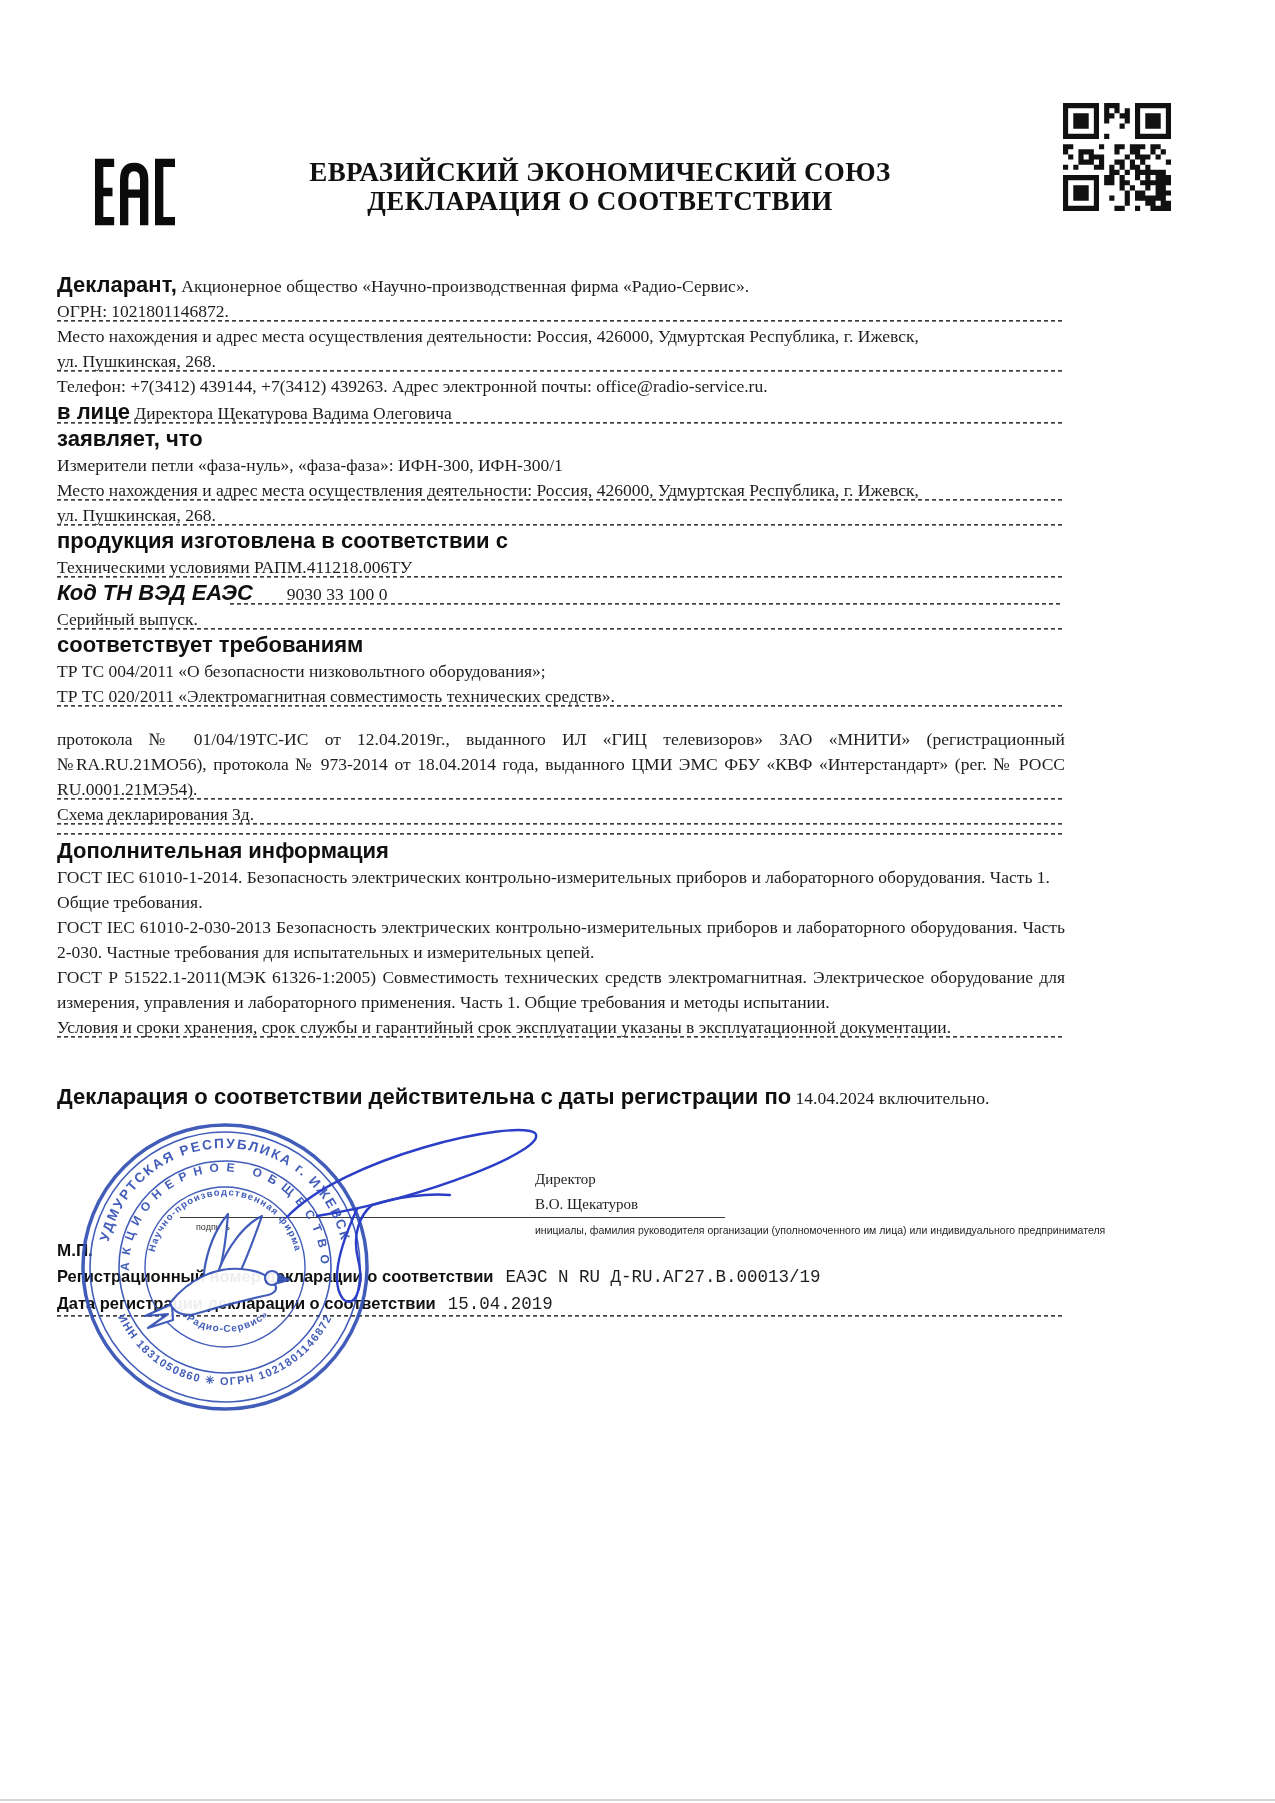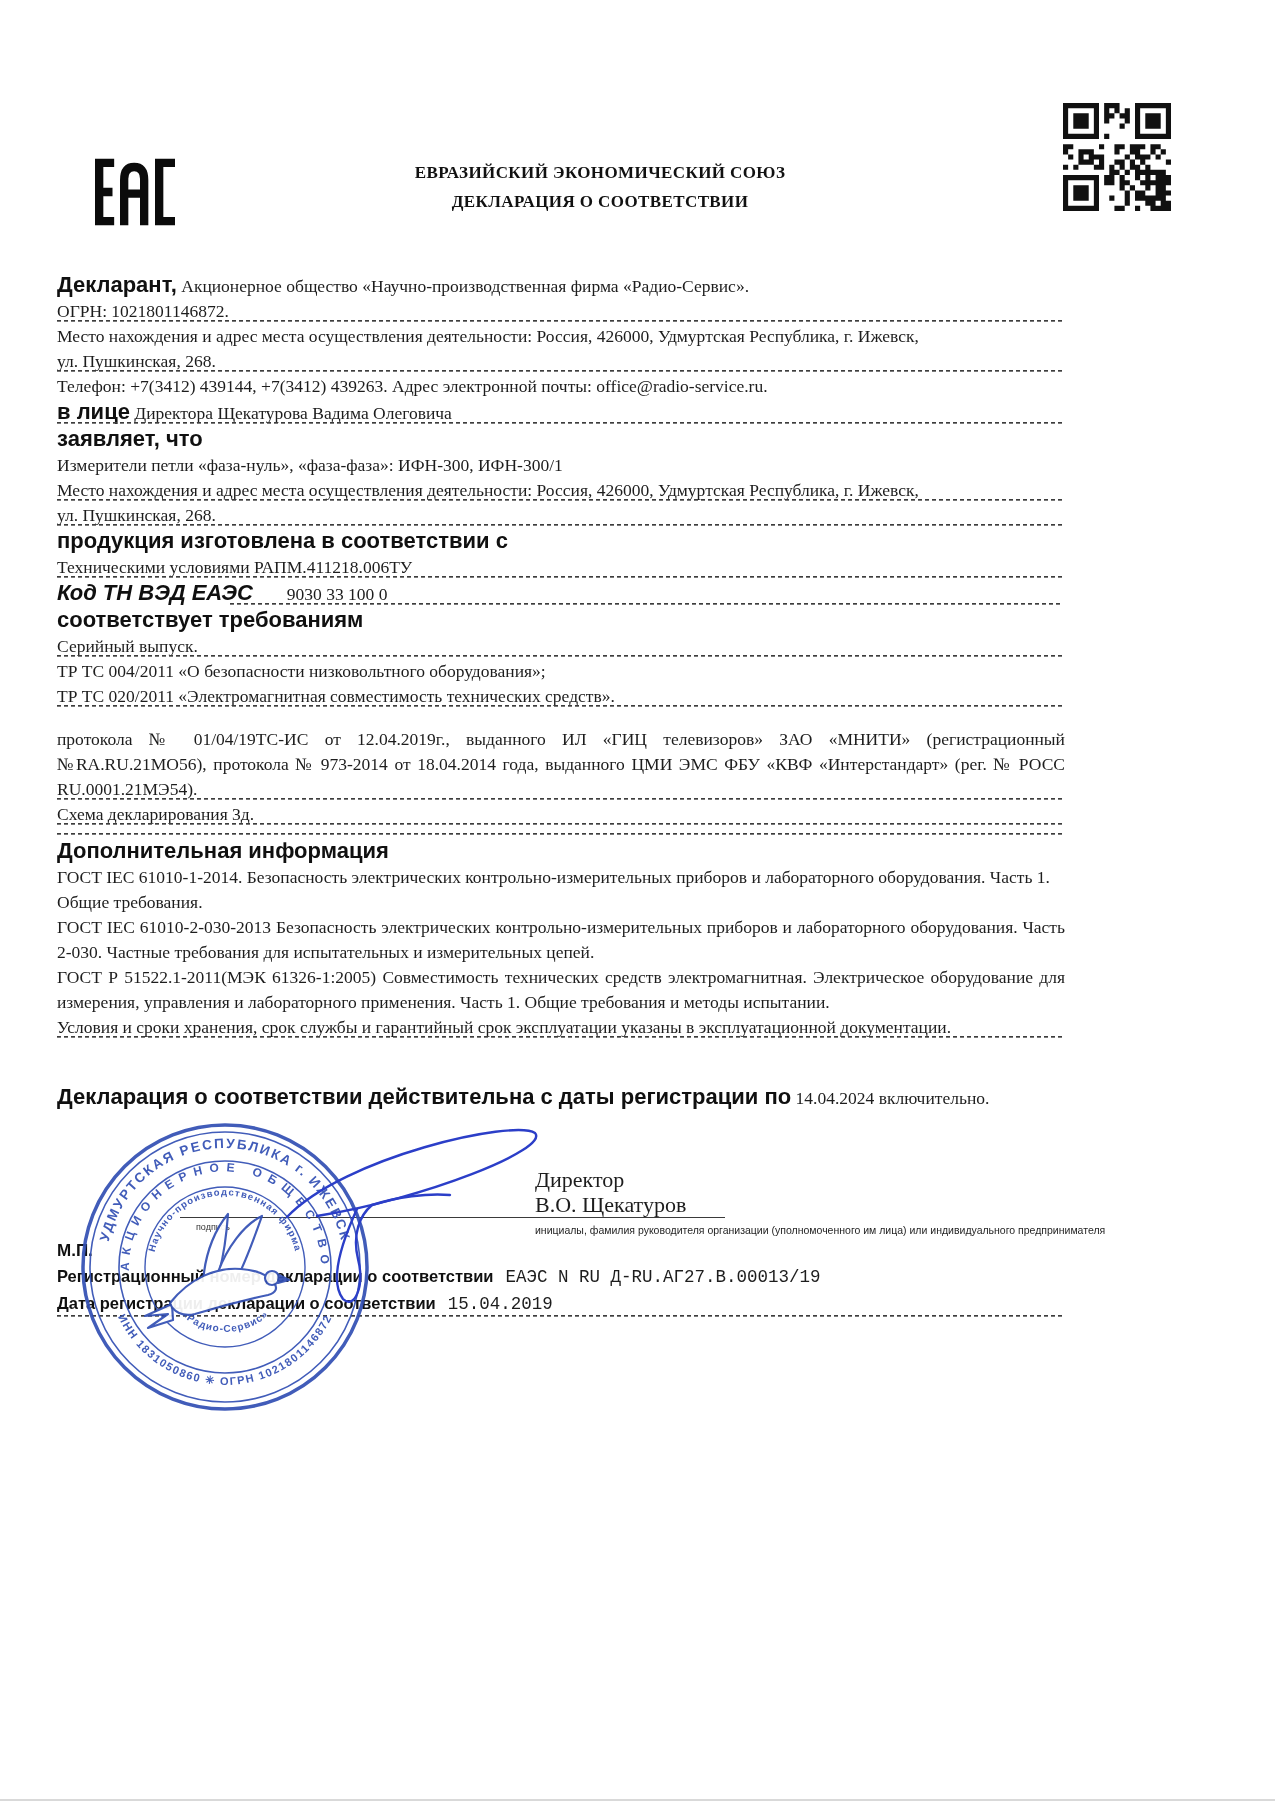--- a/index.html
+++ b/index.html
@@ -6,40 +6,40 @@
   .page{
     position:relative; width:1275px; height:1803px; margin:0 auto;
     background:#ffffff; overflow:hidden;
     font-family:"Liberation Serif", serif; color:#1d1d1d;
   }
   .page::after{content:""; position:absolute; left:0; right:0; bottom:2px; height:2px; background:#d9d9d9;}
   
   .header{position:relative; height:272px;}
   .eac-logo{position:absolute; left:95px; top:150px; width:80px; height:84px;}
   .titles{position:absolute; left:240px; top:158px; width:720px; text-align:center;
-    font-weight:bold; font-size:17px; line-height:29px; letter-spacing:.4px; color:#111;}
+    font-weight:bold; font-size:27px; line-height:29px; letter-spacing:.4px; color:#111;}
   .qr{position:absolute; left:1063px; top:101px; width:108px; height:112px;}
   
   .body-rows{position:relative; margin:0 57px 0 57px; width:1008px;}
   .row{position:relative; font-size:17.5px; line-height:25px; margin:0;}
   .row .lbl{font-family:"Liberation Sans", sans-serif; font-weight:bold; font-size:22px; color:#101010;}
   .row.justify{text-align:justify;}
   .row.dashed::after{content:""; position:absolute; left:0; right:2px; bottom:2px; height:2px;
     background-image:repeating-linear-gradient(90deg,#3d3d3d 0 4px, transparent 4px 7px);
     background-size:100% 1.7px; background-repeat:no-repeat; background-position:left bottom;}
   .row.dash-offset::after{left:173px;}
   .row.label-gap .lbl{margin-right:34px;font-style:italic;}
   .sep-row{position:relative; height:11px;}
   .sep-row::after{content:""; position:absolute; left:0; right:2px; bottom:3px; height:2px;
     background-image:repeating-linear-gradient(90deg,#3d3d3d 0 4px, transparent 4px 7px);
     background-size:100% 1.7px; background-repeat:no-repeat; background-position:left bottom;}
   .validity{margin-top:44px;}
   
   .bottom{position:relative; height:620px; margin:6px 57px 0 57px; width:1008px;}
-  .director{position:absolute; left:478px; top:50px; font-size:22px; line-height:25px; color:#1d1d1d;}
+  .director{position:absolute; left:478px; top:50px; font-size:15px; line-height:25px; color:#1d1d1d;}
   .sig-line{position:absolute; left:123px; top:100px; width:545px; border-top:1.5px solid #3a3a3a;}
   .sig-caption{position:absolute; left:139px; top:105px; font-family:"Liberation Sans", sans-serif;
     font-size:9px; color:#333;}
   .name-caption{position:absolute; left:478px; top:107px; width:620px;
     font-family:"Liberation Sans", sans-serif; font-size:10.5px; line-height:13px; color:#1f1f1f;}
   .mp{position:absolute; left:0; top:124px; font-family:"Liberation Sans", sans-serif;
     font-weight:bold; font-size:17px; color:#101010;}
   .reg-row{position:absolute; left:0; font-size:17.5px; line-height:25px; width:1008px;}
   .reg-row .lbl{font-family:"Liberation Sans", sans-serif; font-weight:bold; font-size:16.5px; color:#101010;}
   .reg-row .val{margin-left:12px;font-family:Liberation Mono, monospace;}
@@ -81,22 +81,22 @@
       <div class="row dashed"><span>ул. Пушкинская, 268.</span></div>
       <div class="row"><span>Телефон: +7(3412) 439144, +7(3412) 439263. Адрес электронной почты: office@radio-service.ru.</span></div>
       <div class="row dashed"><b class="lbl">в лице</b><span> Директора Щекатурова Вадима Олеговича</span></div>
       <div class="row"><b class="lbl">заявляет, что</b></div>
       <div class="row"><span>Измерители петли «фаза-нуль», «фаза-фаза»: ИФН-300, ИФН-300/1</span></div>
       <div class="row dashed"><span>Место нахождения и адрес места осуществления деятельности: Россия, 426000, Удмуртская Республика, г. Ижевск,</span></div>
       <div class="row dashed"><span>ул. Пушкинская, 268.</span></div>
       <div class="row"><b class="lbl">продукция изготовлена в соответствии с</b></div>
       <div class="row dashed"><span>Техническими условиями РАПМ.411218.006ТУ</span></div>
       <div class="row dashed label-gap dash-offset"><b class="lbl">Код ТН ВЭД ЕАЭС</b><span>9030 33 100 0</span></div>
+      <div class="row dashed"><span>Серийный выпуск.</span></div>
       <div class="row"><b class="lbl">соответствует требованиям</b></div>
-      <div class="row dashed"><span>Серийный выпуск.</span></div>
       <div class="row"><span>ТР ТС 004/2011 «О безопасности низковольтного оборудования»;</span></div>
       <div class="row dashed"><span>ТР ТС 020/2011 «Электромагнитная совместимость технических средств».</span></div>
       <div style="height: 18px;"></div>
       <div class="row dashed justify"><span>протокола № 01/04/19ТС-ИС от 12.04.2019г., выданного ИЛ «ГИЦ телевизоров» ЗАО «МНИТИ» (регистрационный №RA.RU.21MO56), протокола № 973-2014 от 18.04.2014 года, выданного ЦМИ ЭМС ФБУ «КВФ «Интерстандарт» (рег. № РОСС RU.0001.21МЭ54).</span></div>
       <div class="row dashed"><span>Схема декларирования 3д.</span></div>
       <div class="sep-row"></div>
       <div class="row"><b class="lbl">Дополнительная информация</b></div>
       <div class="row"><span>ГОСТ IEC 61010-1-2014. Безопасность электрических контрольно-измерительных приборов и лабораторного оборудования. Часть 1. Общие требования.</span></div>
       <div class="row justify"><span>ГОСТ IEC 61010-2-030-2013 Безопасность электрических контрольно-измерительных приборов и лабораторного оборудования. Часть 2-030. Частные требования для испытательных и измерительных цепей.</span></div>
       <div class="row justify"><span>ГОСТ Р 51522.1-2011(МЭК 61326-1:2005) Совместимость технических средств электромагнитная. Электрическое оборудование для измерения, управления и лабораторного применения. Часть 1. Общие требования и методы испытании.</span></div>

